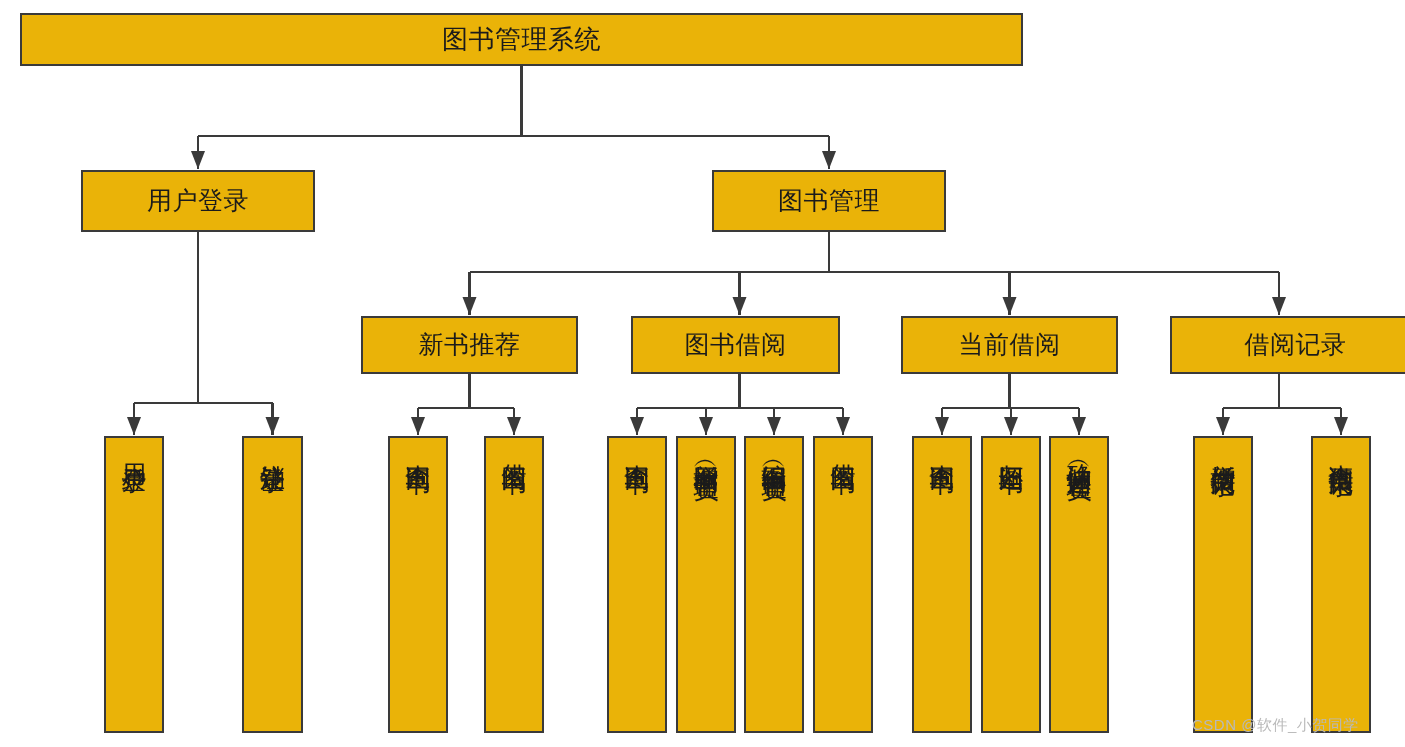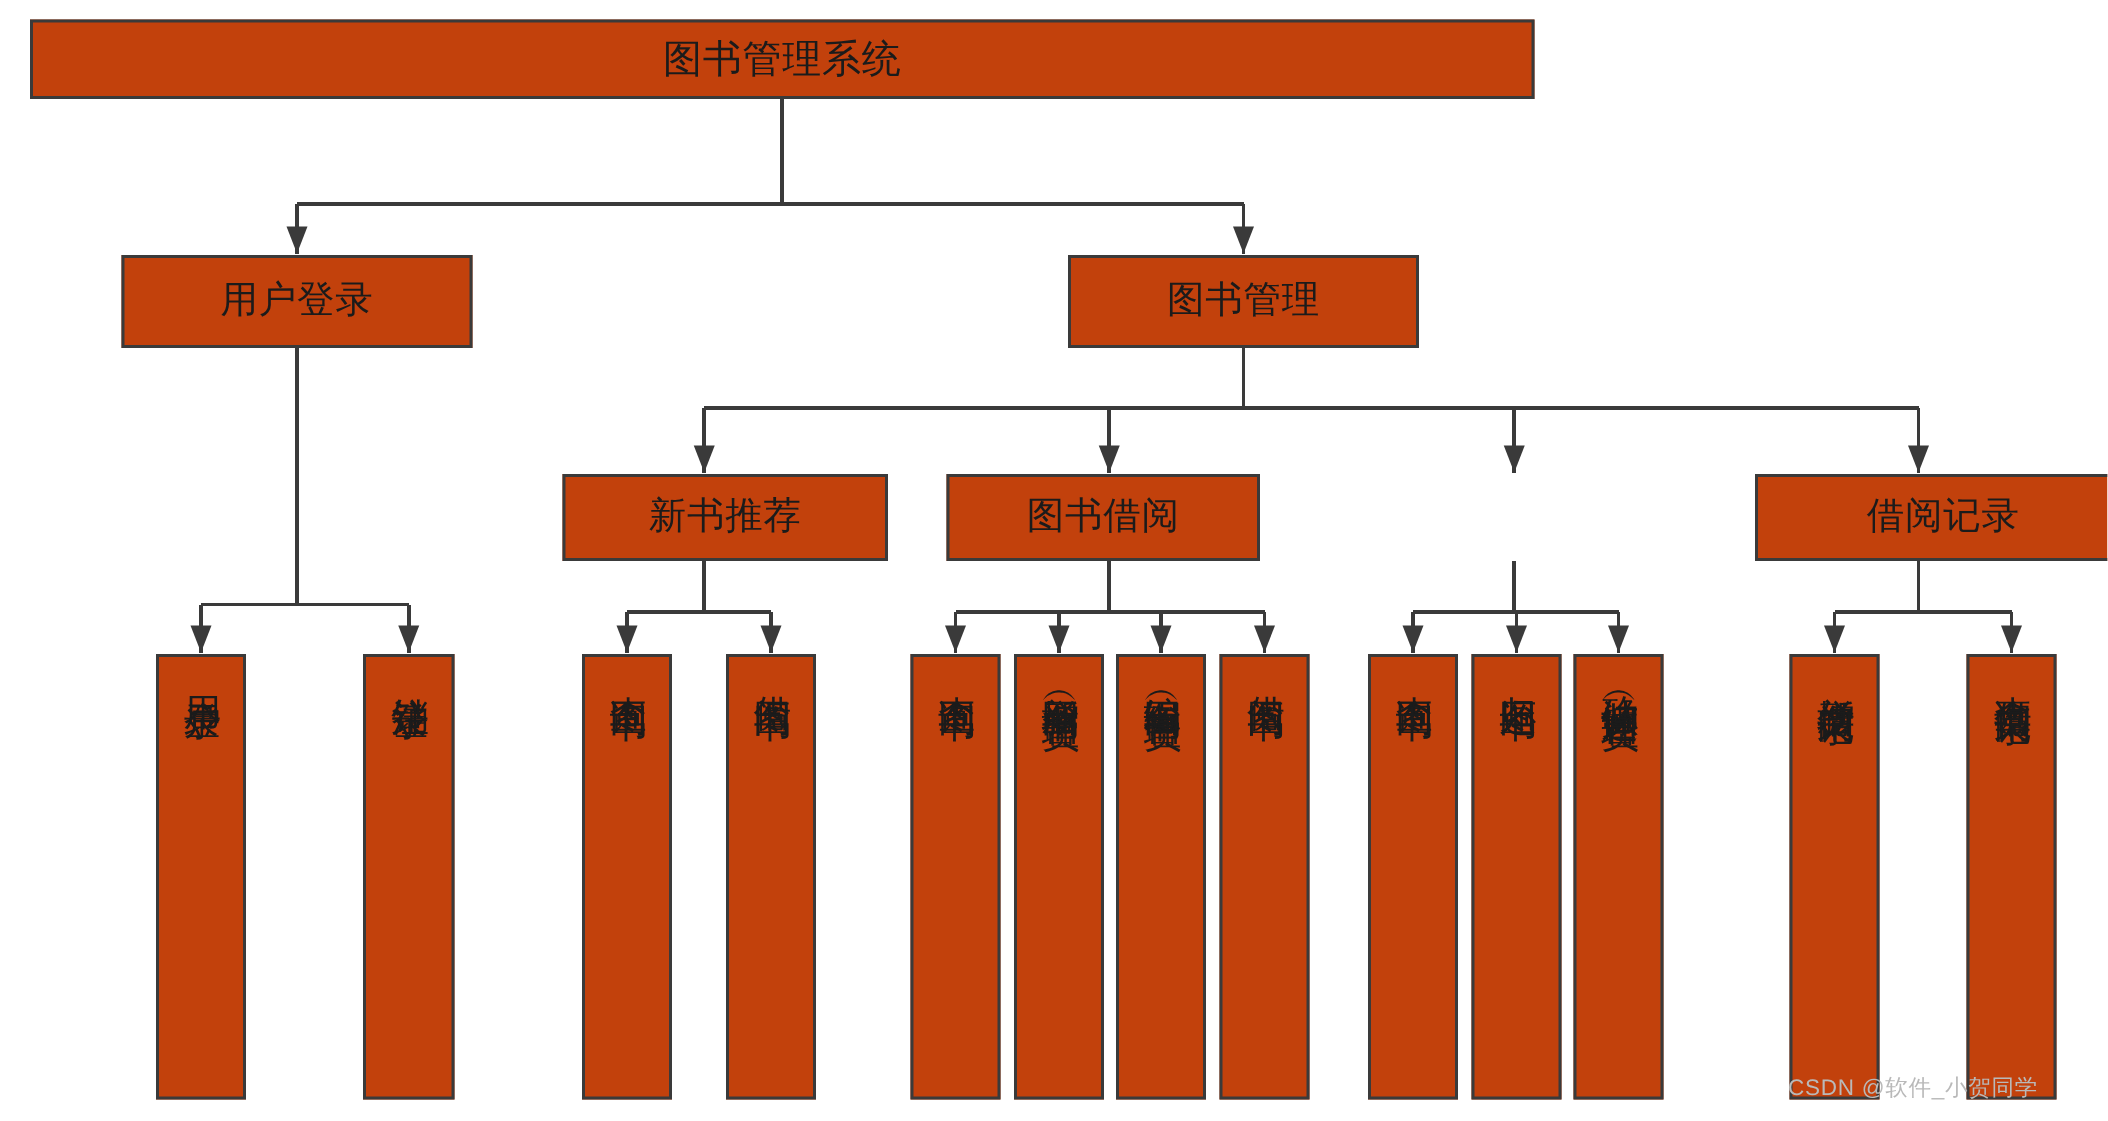--- a/index.html
+++ b/index.html
@@ -22,21 +22,21 @@
     position: absolute;
     left: 0;
     top: 0;
     width: 1405px;
     height: 747px;
     pointer-events: none;
   }
   .node {
     position: absolute;
     box-sizing: border-box;
-    background: #c2410c;
+    background: #eab308;
     border: 2.5px solid #3a3a3a;
     display: flex;
     align-items: center;
     justify-content: center;
     color: #1b1b1b;
     z-index: 3;
   }
   .node-label {
     display: block;
     text-align: center;
@@ -141,26 +141,29 @@
     <span class="node-label">图书管理系统</span>
   </div>
 
   <div class="node horiz" style="left: 81px; top: 170px; width: 234px; height: 62px;">
     <span class="node-label">用户登录</span>
   </div>
   <div class="node horiz" style="left: 712px; top: 170px; width: 234px; height: 62px;">
     <span class="node-label">图书管理</span>
   </div>
 
-  <div class="node horiz" style="left: 375px; top: 316px; width: 217px; height: 58px;">
+  <div class="node horiz" style="left: 361px; top: 316px; width: 217px; height: 58px;">
     <span class="node-label">新书推荐</span>
   </div>
   <div class="node horiz" style="left: 631px; top: 316px; width: 209px; height: 58px;">
     <span class="node-label">图书借阅</span>
   </div>
+  <div class="node horiz" style="left: 901px; top: 316px; width: 217px; height: 58px;">
+    <span class="node-label">当前借阅</span>
+  </div>
   <div class="node horiz" style="left: 1170px; top: 316px; width: 251px; height: 58px;">
     <span class="node-label">借阅记录</span>
   </div>
 
   <div class="node vert" style="left: 104px; top: 436px; width: 60px; height: 297px;">
     <span class="node-label">用户登录</span>
   </div>
   <div class="node vert" style="left: 242px; top: 436px; width: 61px; height: 297px;">
     <span class="node-label">注销登录</span>
   </div>

